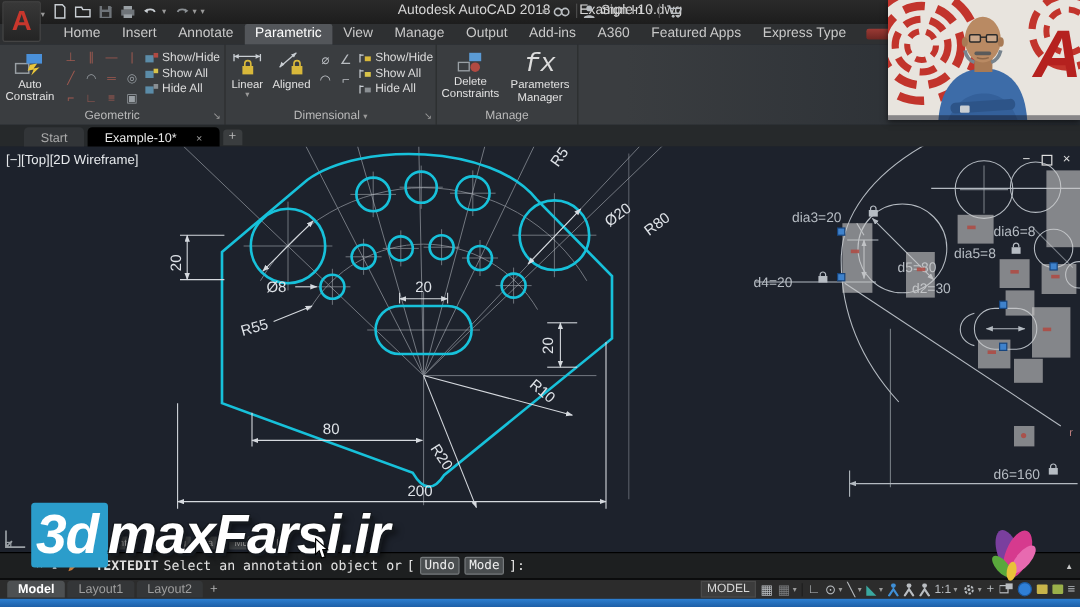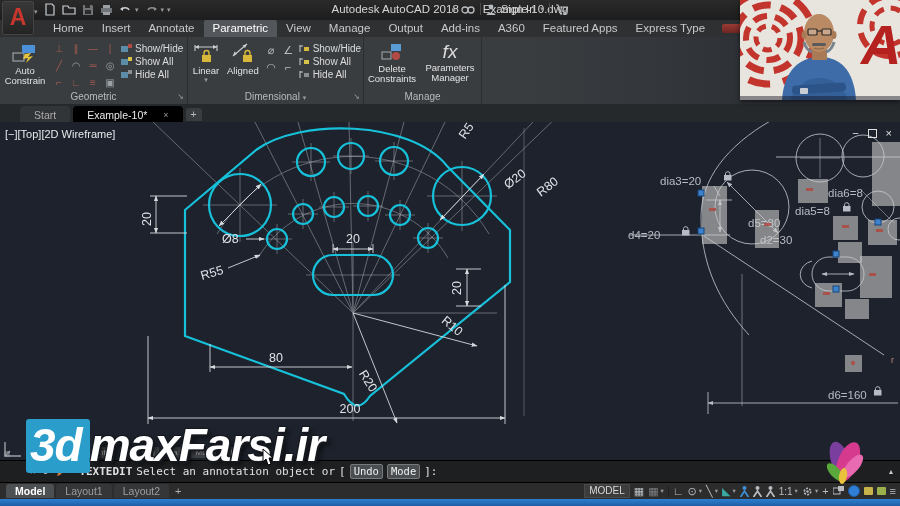--- a/index.html
+++ b/index.html
@@ -37,21 +37,21 @@
   .launcher{position:absolute;right:3px;top:0;color:#9a9a9a;font-size:8px;}
   .bigbtn{display:flex;flex-direction:column;align-items:center;width:46px;color:#e2e2e2;font-size:9.5px;line-height:1.1;text-align:center;padding-top:2px;}
   .bigbtn svg{margin-bottom:2px;}
   .cgrid{display:grid;grid-template-columns:repeat(4,16px);grid-auto-rows:16px;gap:1px;padding-top:1px;}
   .cgrid span{font-size:10px;text-align:center;line-height:15px;}
   .c-red{color:#a05a50;} .c-gray{color:#9aa0a5;}
   .showcol{display:flex;flex-direction:column;gap:2px;padding-top:3px;}
   .showrow{display:flex;align-items:center;gap:3px;color:#dcdcdc;font-size:10px;white-space:nowrap;}
   .smallgrid{display:grid;grid-template-columns:repeat(2,15px);grid-auto-rows:15px;gap:2px;padding-top:3px;}
   .smallgrid span{color:#b8bcc0;font-size:11px;text-align:center;line-height:14px;}
-  .fx{font-family:Liberation Sans, sans-serif;font-style:italic;font-size:19px;color:#dcdcdc;}
+  .fx{font-family:Liberation Mono, monospace;font-style:italic;font-size:22px;color:#dcdcdc;}
   
   #filetabs{position:absolute;left:0;top:104px;width:900px;height:18px;background:#26292b;display:flex;align-items:flex-end;padding-left:20px;box-sizing:border-box;z-index:5;}
   .ftab{height:15px;padding:1px 14px 0 14px;font-size:10.5px;color:#ababab;background:#323538;border-radius:4px 4px 0 0;margin-right:3px;display:flex;align-items:center;gap:8px;}
   .ftab.active{background:#000000;color:#e8e8e8;gap:16px;}
   .ftab .x{color:#9a9a9a;font-size:9px;}
   #newtab{width:16px;height:13px;background:#3a3d3f;border-radius:3px 3px 0 0;color:#b8b8b8;font-size:11px;text-align:center;line-height:12px;margin-bottom:1px;}
   
   #canvas{position:absolute;left:0;top:122px;width:900px;height:338px;background:#1d222c;z-index:1;}
   #vp-controls{position:absolute;left:5px;top:128px;color:#e6e9ec;font-size:11px;z-index:3;}
   #dw-controls{position:absolute;right:8px;top:128px;display:flex;gap:9px;align-items:center;z-index:3;color:#e0e0e0;}

